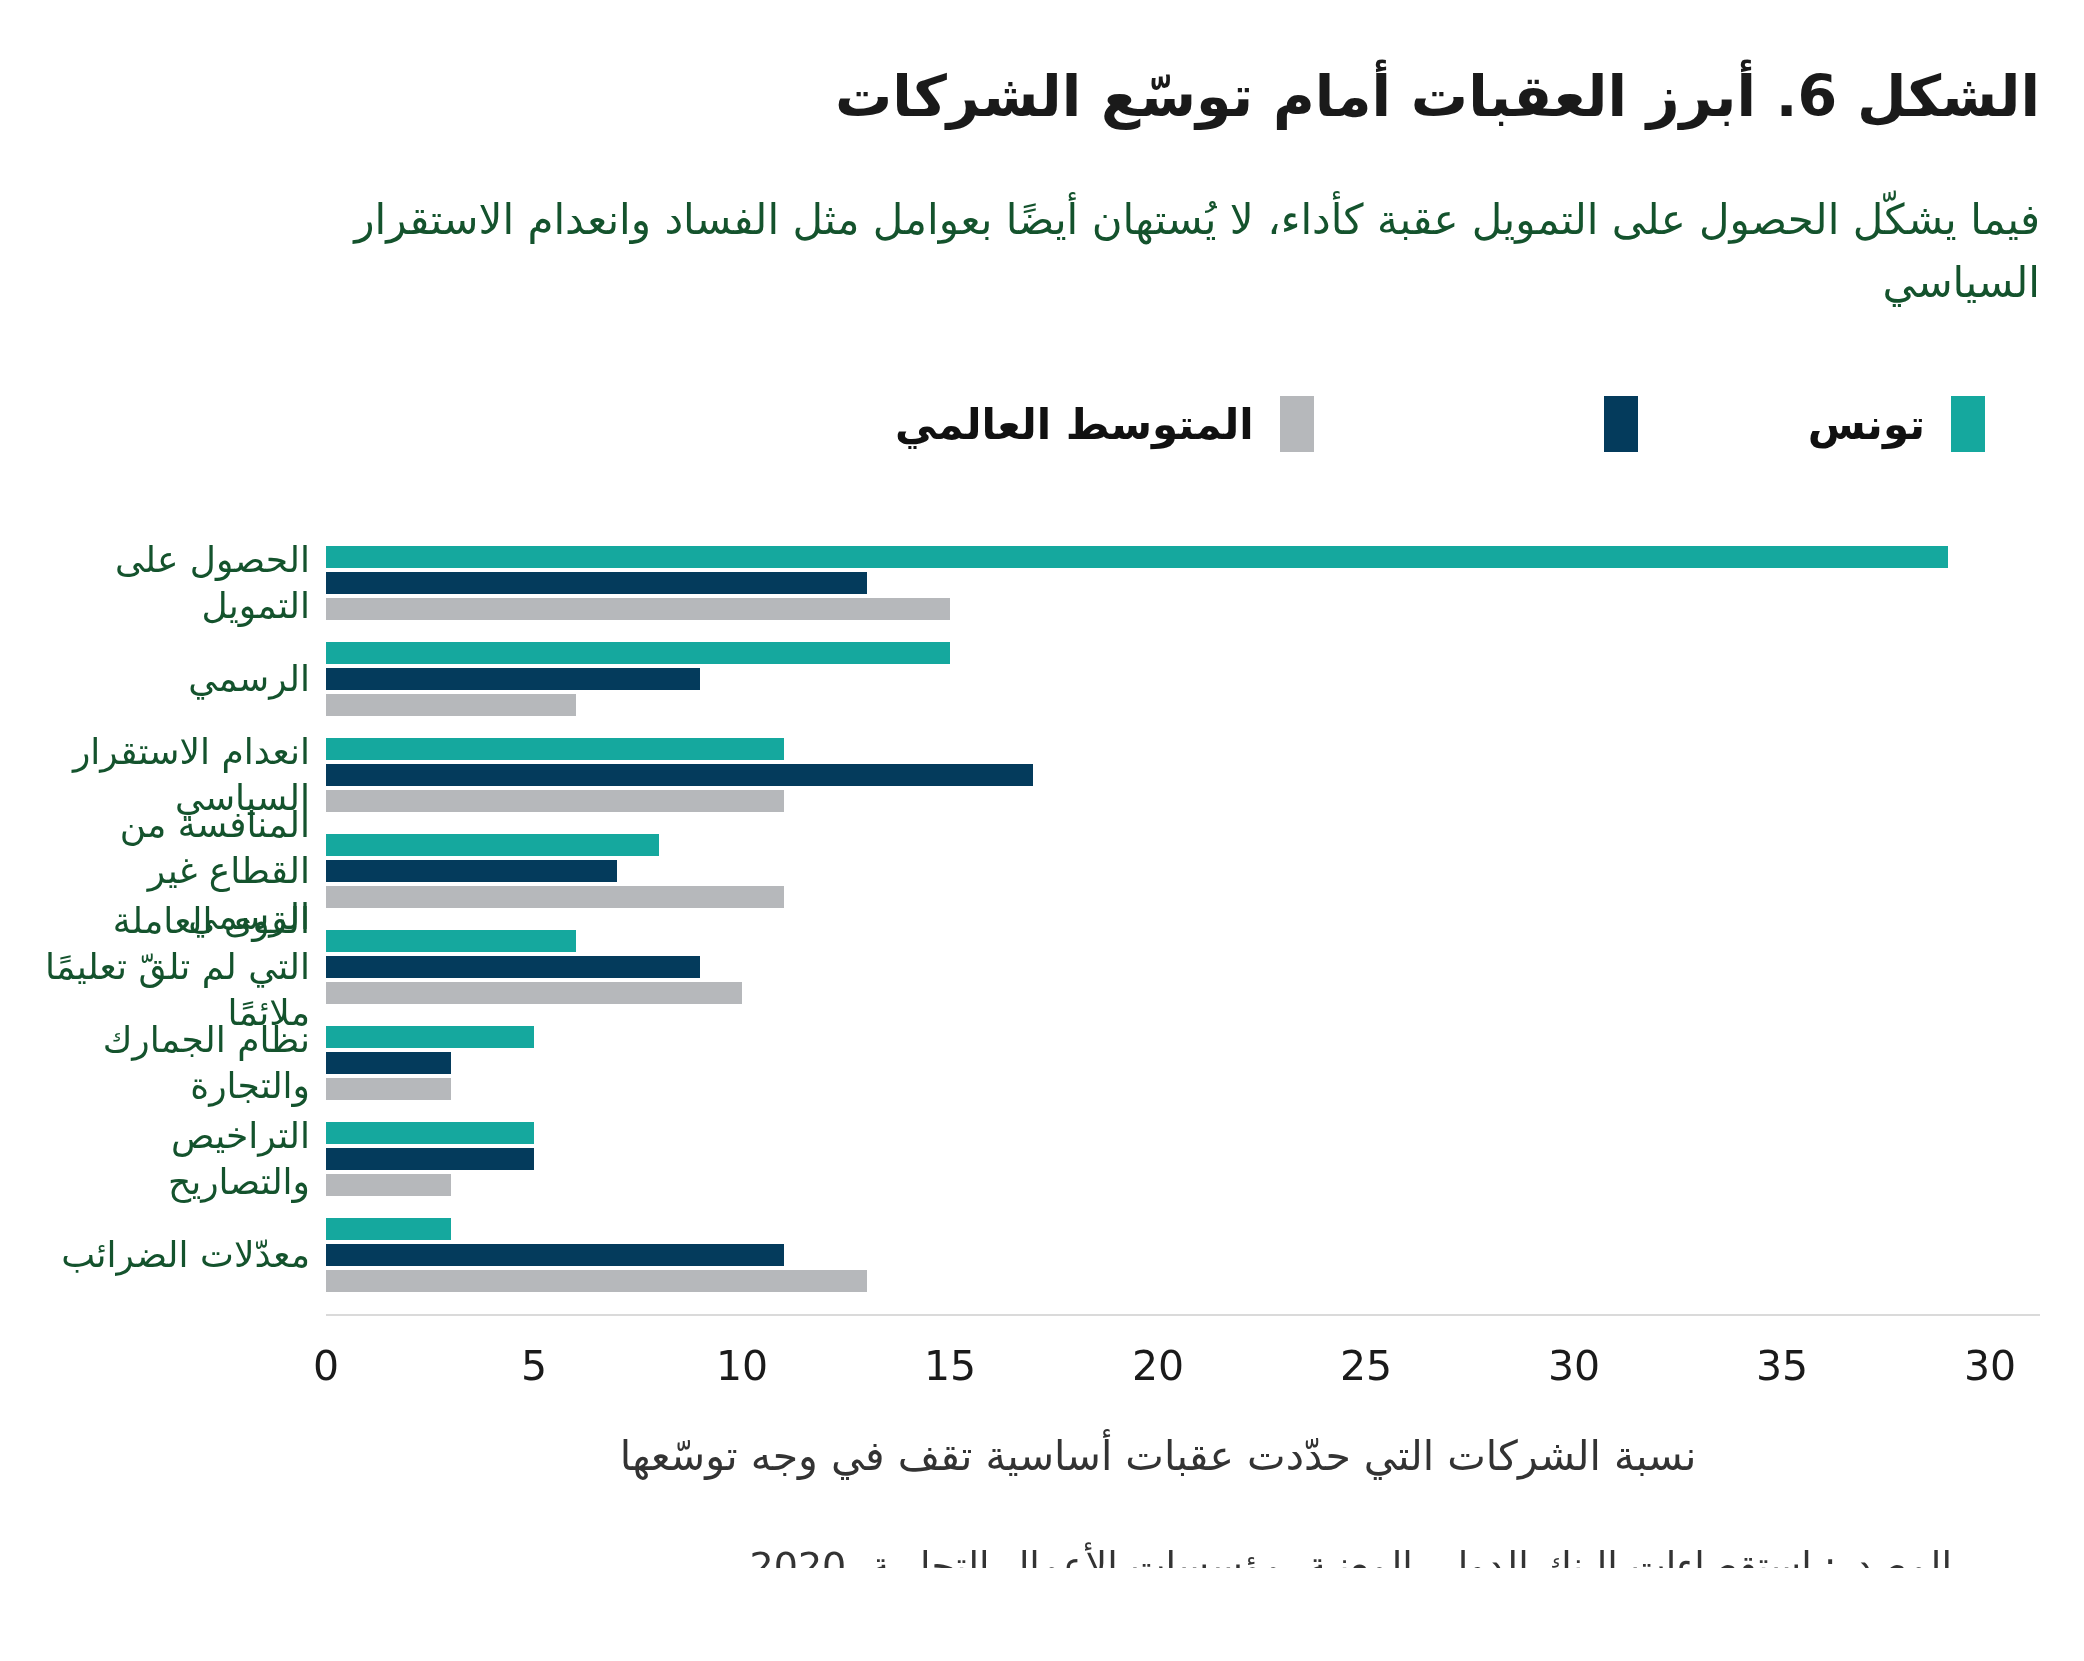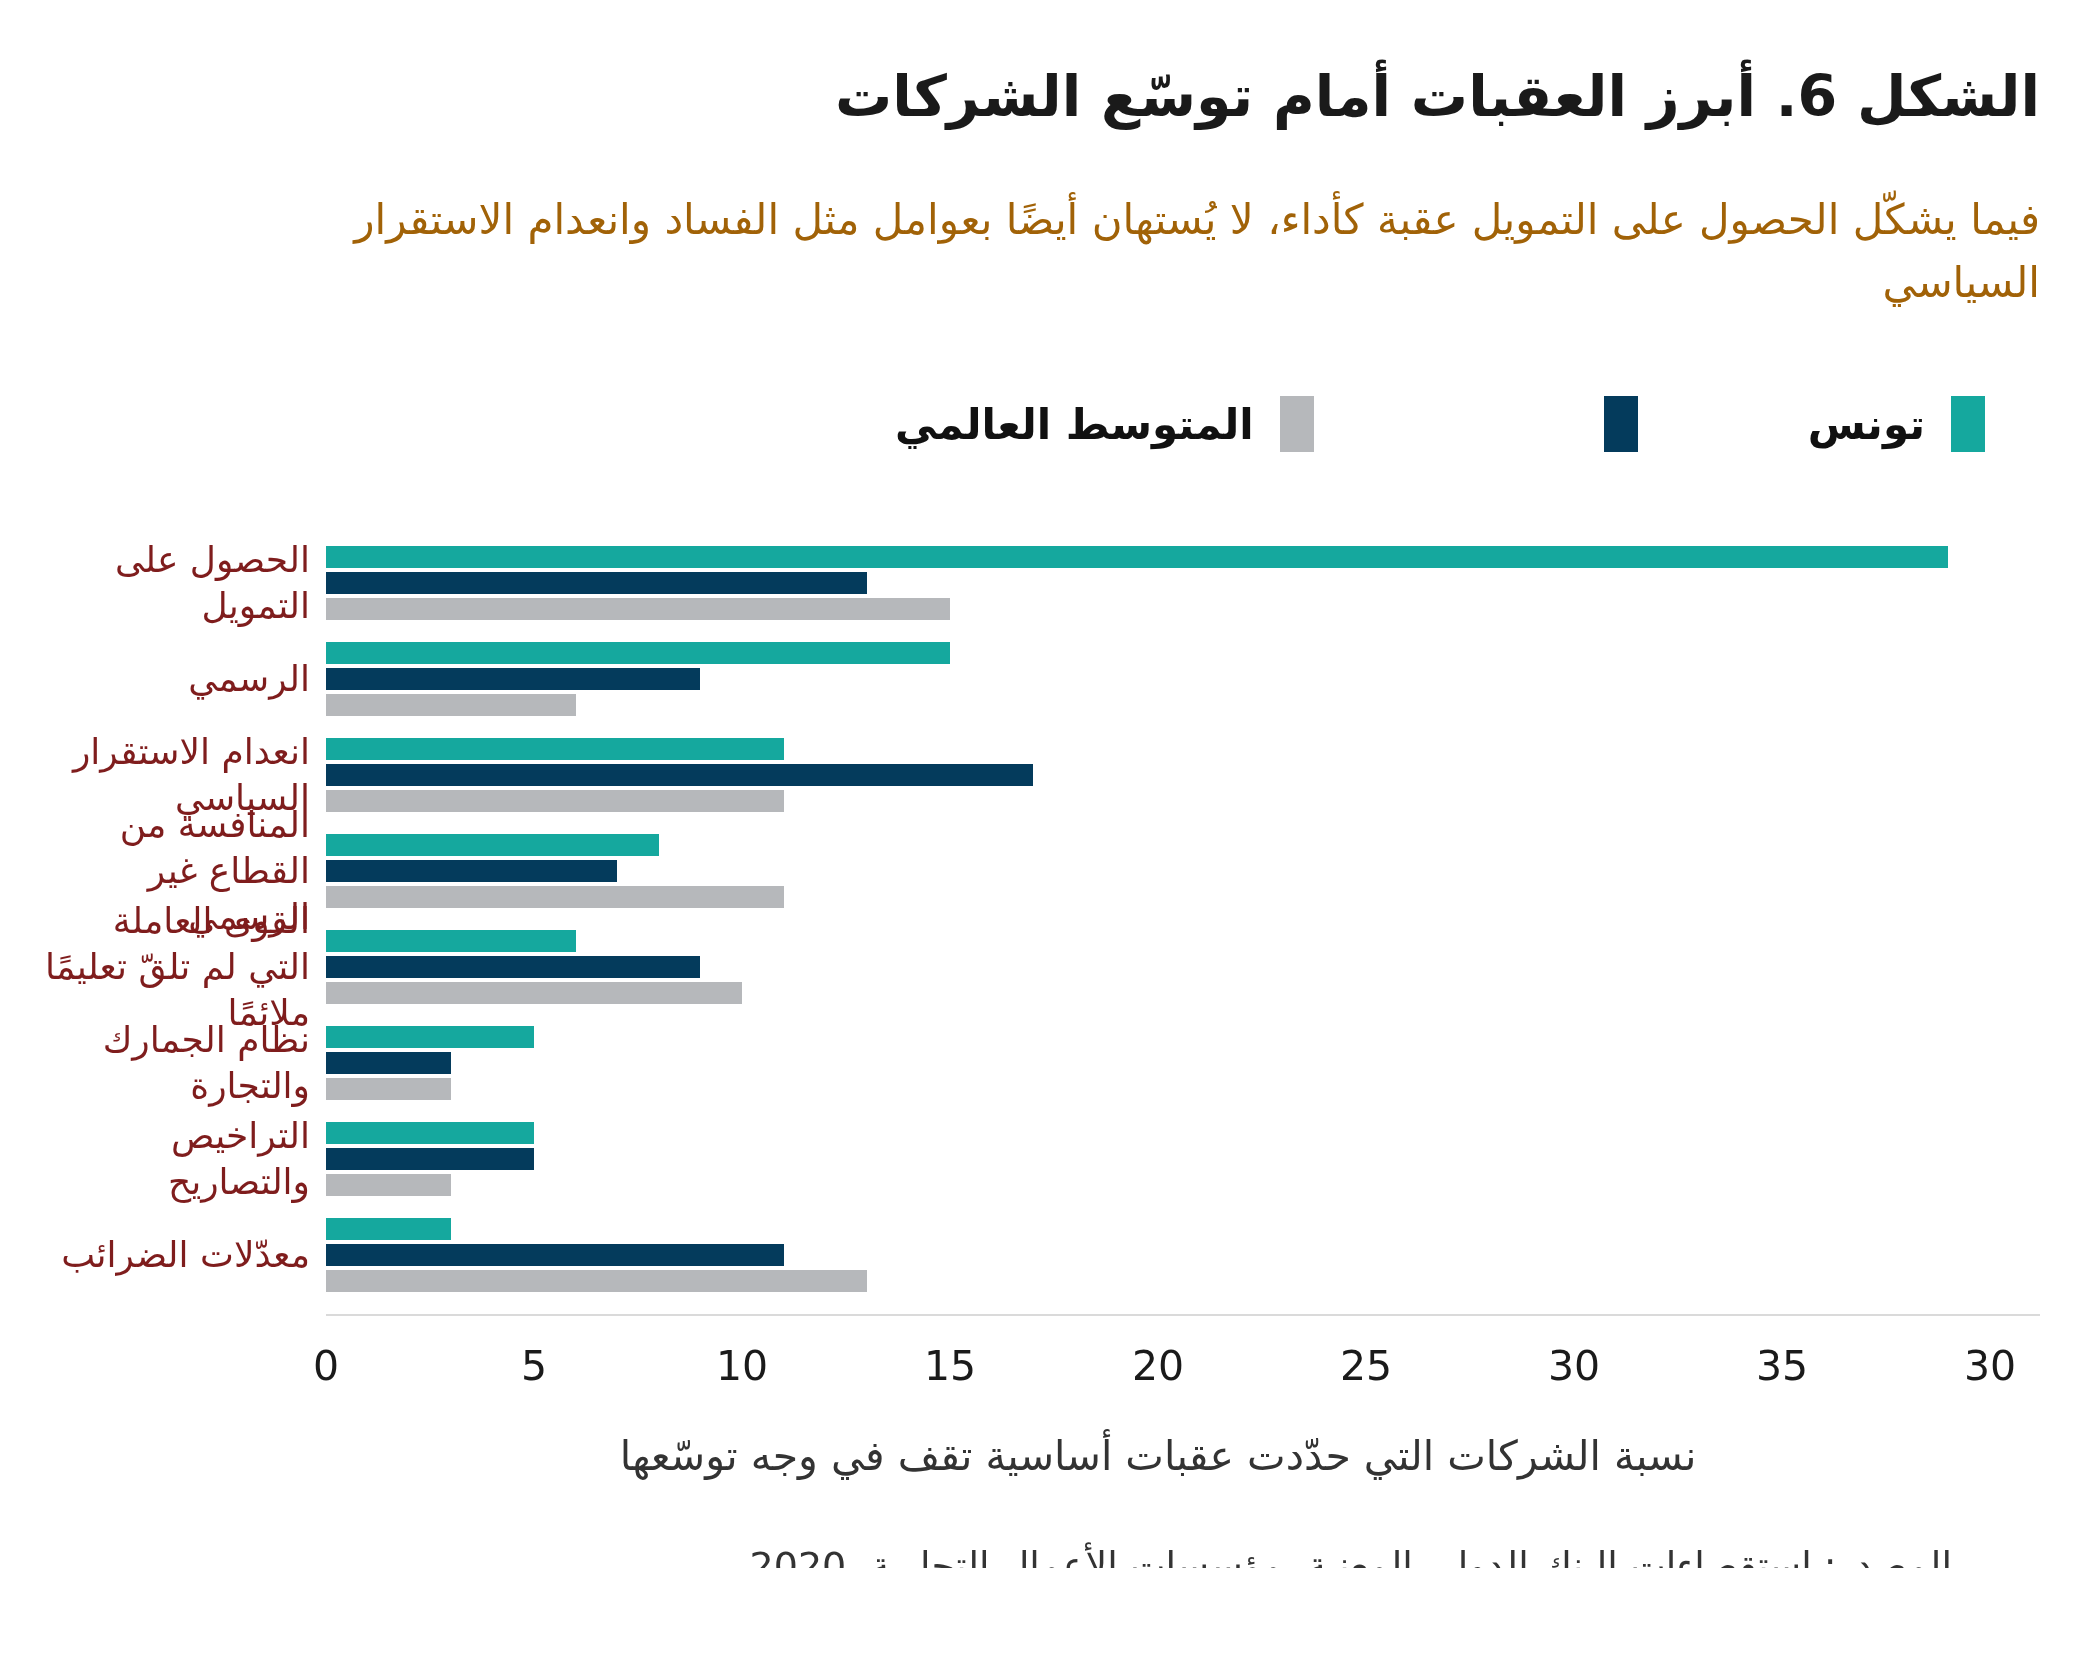--- a/index.html
+++ b/index.html
@@ -13,40 +13,40 @@
     position:relative;
   }
   .title {
     margin:14px 0 0 0;
     font-size:57px; font-weight:700; color:#1a1a1a;
     text-align:right; line-height:1.2;
   }
   .subtitle {
     margin:58px 0 0 0;
     max-width:1770px;
-    font-size:42px; font-weight:400; color:#a16207;
+    font-size:42px; font-weight:400; color:#14532d;
     text-align:right; line-height:1.5;
   }
   .legend {
     margin-top:82px;
     display:flex; align-items:center;
     padding-right:55px;
     gap:170px;
   }
   .legend-item { display:flex; align-items:center; gap:26px; }
   .legend-item.world { margin-right:120px; }
   .swatch { width:34px; height:56px; flex:none; background:#ccc; }
   .legend-label { font-size:42px; font-weight:700; color:#111111; white-space:nowrap; }
 
   .chart { margin-top:94px; direction:ltr; }
   .bar-group { display:flex; align-items:center; height:74px; margin-bottom:22px; }
   .cat-label {
     width:266px; margin-right:16px; flex:none;
     text-align:right; direction:rtl;
-    font-size:36px; line-height:1.28; color:#7f1d1d;
+    font-size:36px; line-height:1.28; color:#14532d;
   }
   .bars {
     width:1664px; flex:none; height:74px;
     display:flex; flex-direction:column; justify-content:space-between;
   }
   .bar { height:22px; }
 
   .axis-line {
     margin-top:14px; margin-left:282px;
     width:calc(100% - 282px);

